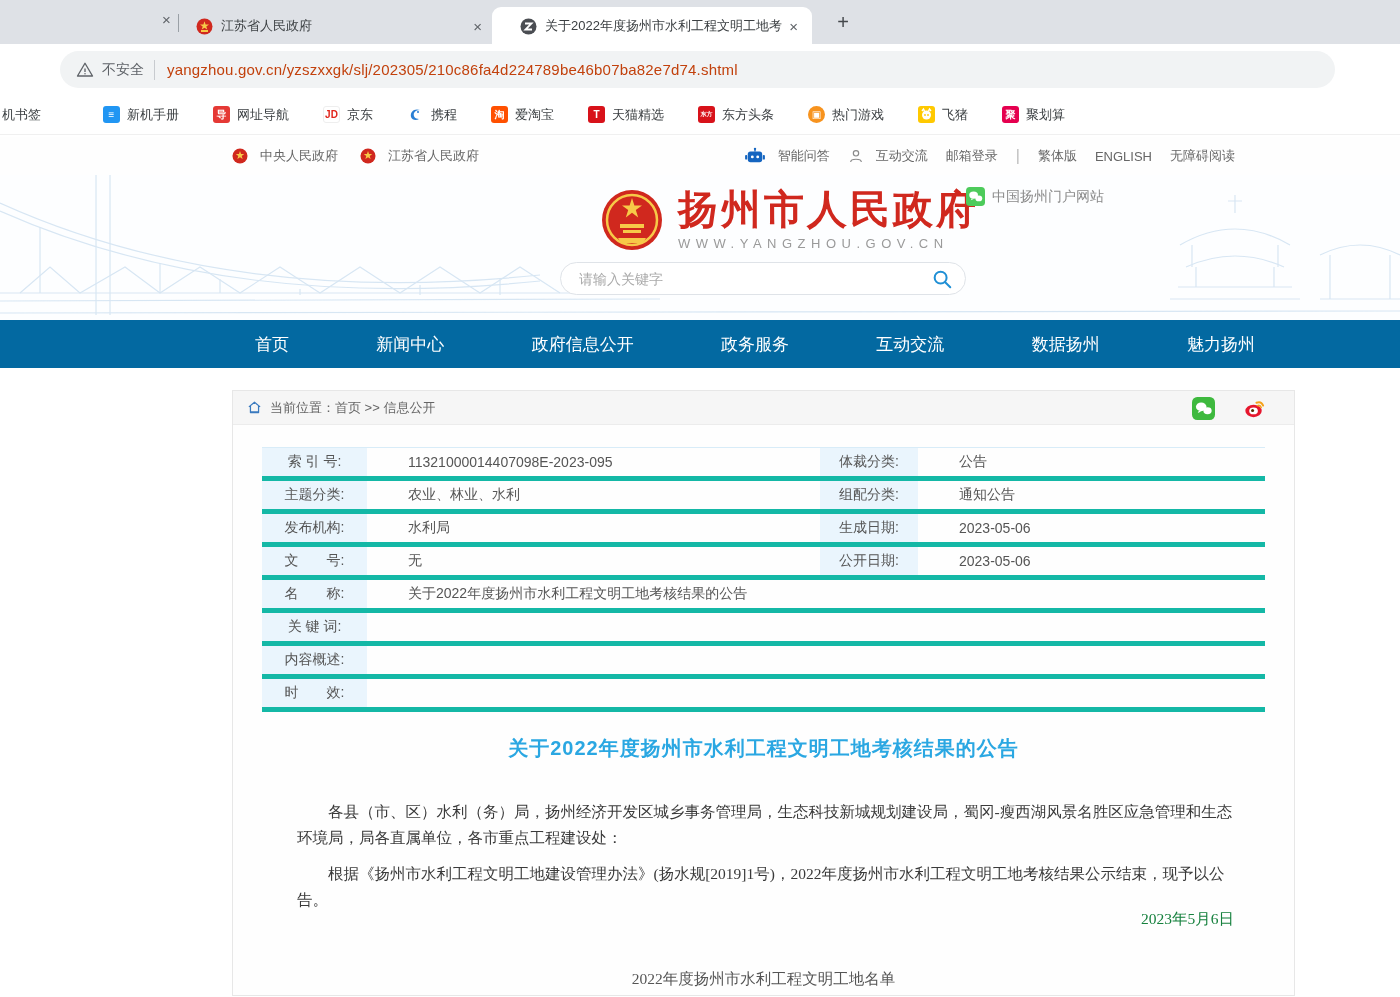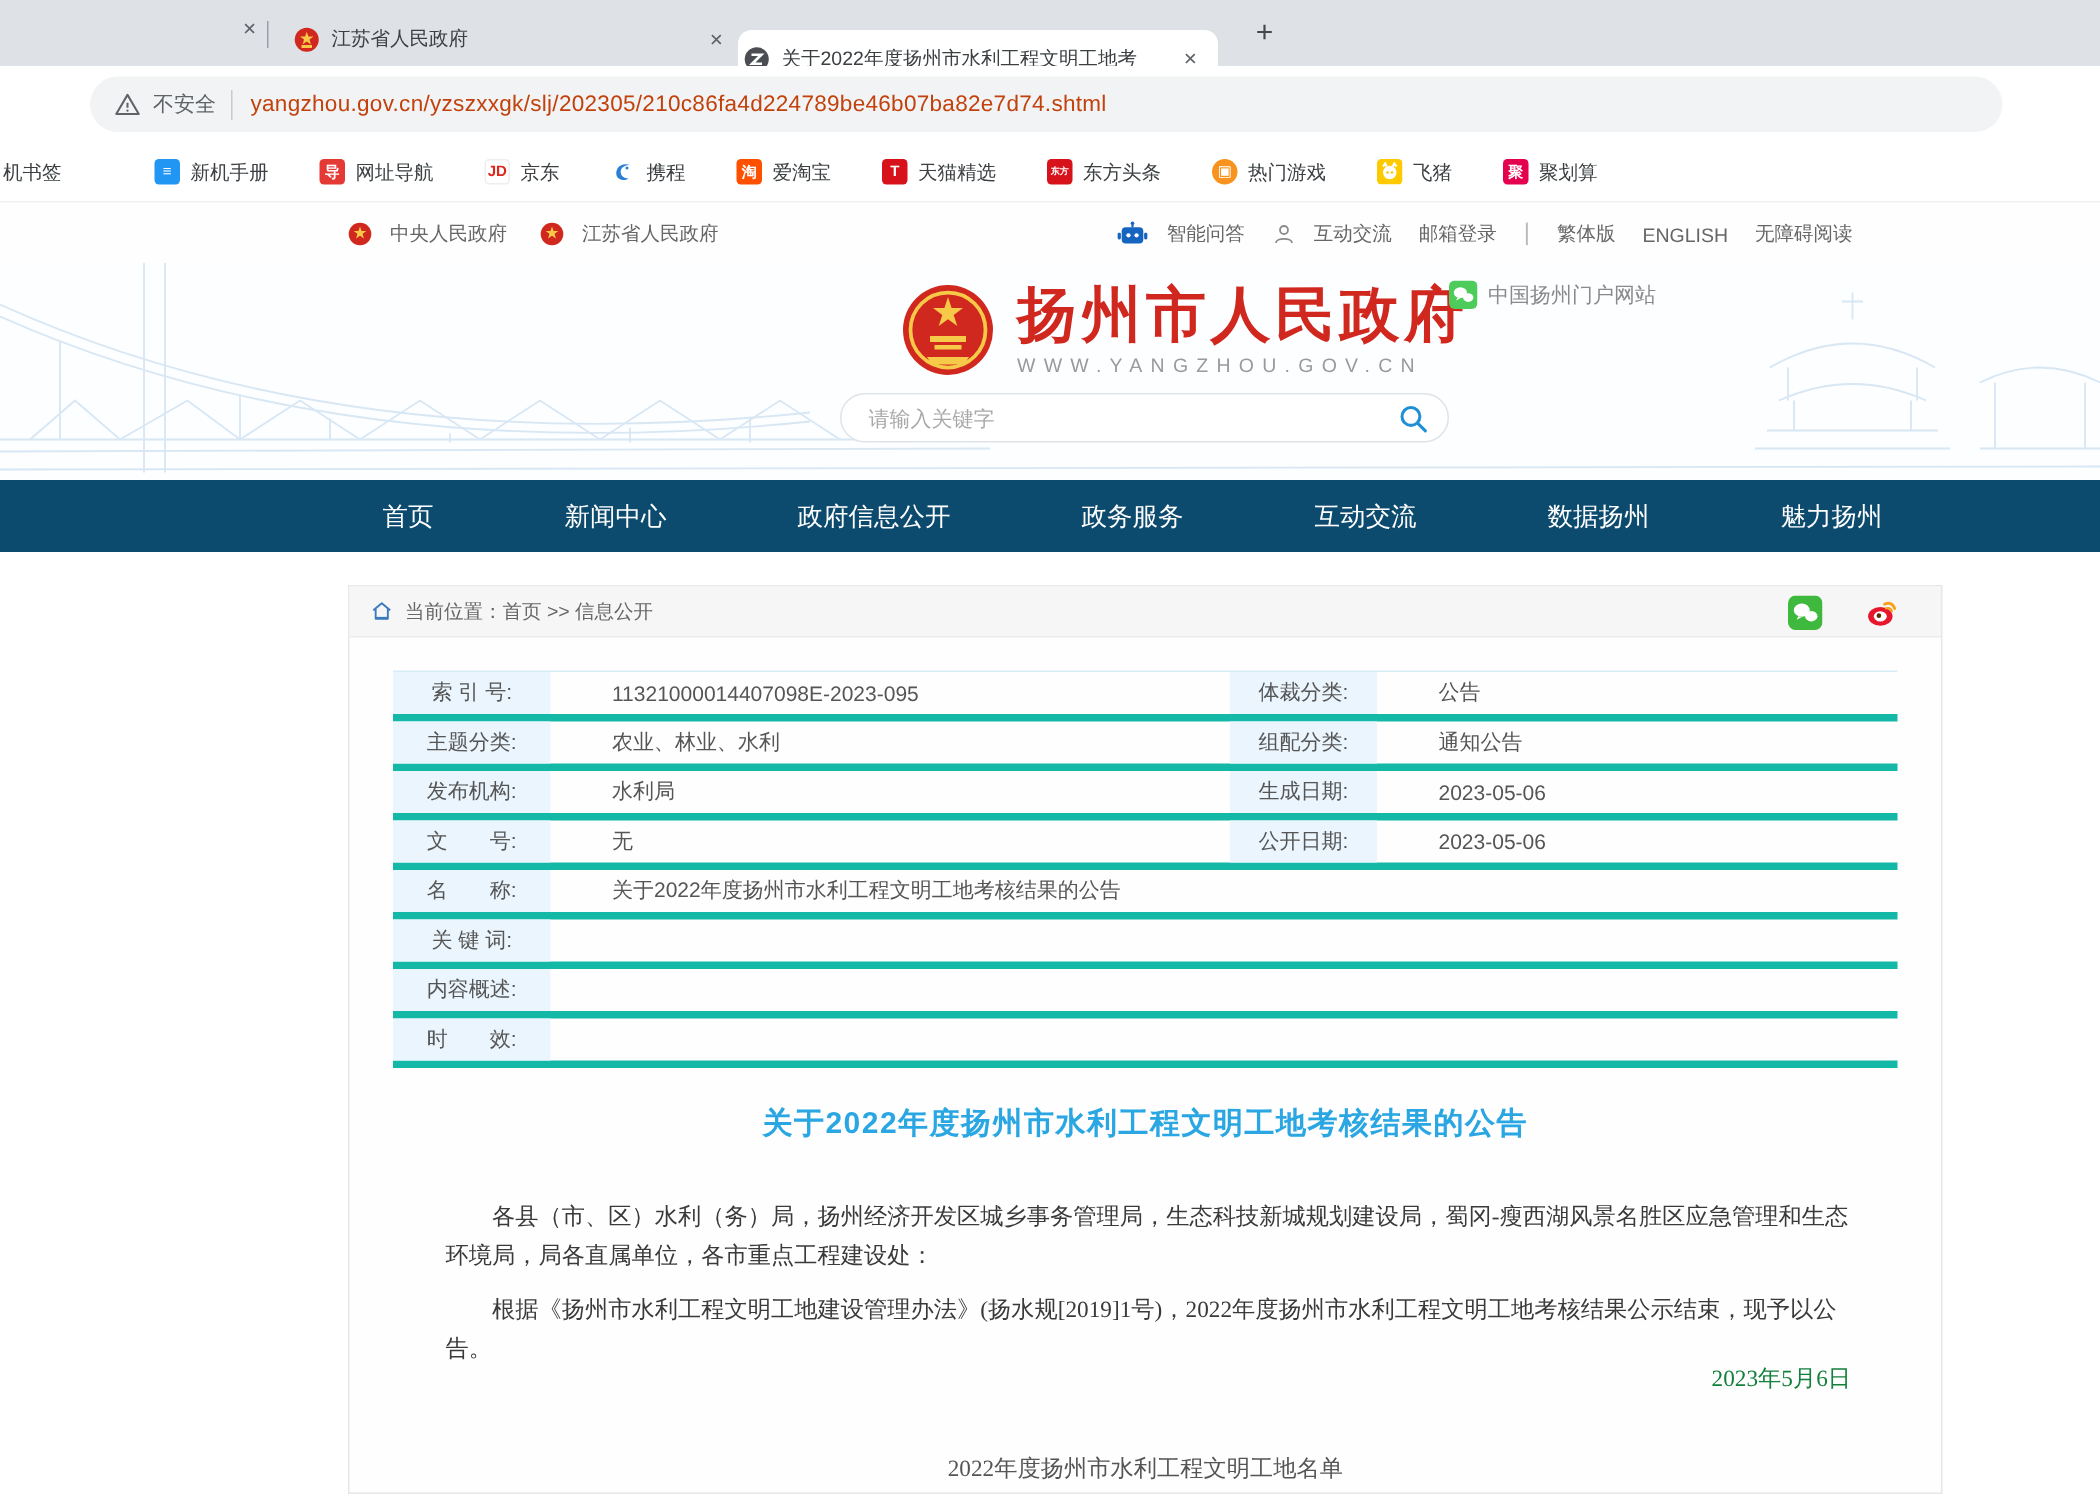--- a/index.html
+++ b/index.html
@@ -7,21 +7,21 @@
     font-family:"Liberation Sans","DejaVu Sans",sans-serif; }
   .abs { position:absolute; }
   svg { display:block; }
 
   
   .tabbar { position:absolute; left:0; top:0; width:1400px; height:44px; background:#dee1e6; }
   .tab { position:absolute; top:8px; height:36px; display:flex; align-items:center; font-size:13px; color:#3c4043; }
   .tab .favicon { width:17px; height:17px; margin-right:8px; flex:0 0 auto; }
   .tab-label { white-space:nowrap; overflow:hidden; max-width:240px; }
   .tab-close { font-size:15px; color:#5f6368; margin-left:10px; padding:0 4px; cursor:pointer; }
-  .tab.active { background:#fff; border-radius:9px 9px 0 0; top:20px; height:38px; padding:0 10px 0 4px; }
+  .tab.active { background:#fff; border-radius:9px 9px 0 0; top:7px; height:38px; padding:0 10px 0 28px; }
   .tab-sep { position:absolute; top:14px; width:1px; height:18px; background:#9aa0a6; }
   .newtab { position:absolute; top:12px; left:832px; width:22px; height:22px; color:#44474b; font-size:20px; line-height:20px; text-align:center; cursor:pointer; }
 
   .urlbar { position:absolute; left:0; top:44px; width:1400px; height:51px; background:#fff; display:flex; align-items:center; }
   .url-pill { position:absolute; left:60px; top:7px; width:1275px; height:37px; background:#f1f3f4; border-radius:19px; display:flex; align-items:center; padding:0 16px; }
   .sec-label { color:#5f6368; font-size:14px; margin:0 10px 0 8px; }
   .url-divider { width:1px; height:20px; background:#c8cbcf; margin-right:12px; }
   .url-text { color:#c2410c; font-size:15px; letter-spacing:.2px; white-space:nowrap; }
   .url-right { position:absolute; right:8px; top:52px; display:flex; gap:16px; }
 
@@ -40,21 +40,21 @@
   .banner { position:absolute; left:0; top:175px; width:1400px; height:145px; background:#fdfeff; overflow:hidden; }
   .logo-wrap { position:absolute; left:600px; top:13px; display:flex; align-items:flex-start; }
   .site-title { color:#d0281e; font-size:40px; font-weight:bold; letter-spacing:3px; line-height:44px; font-family:"Liberation Serif","DejaVu Serif",serif; }
   .site-domain { color:#9a9a9a; font-size:13px; letter-spacing:5.5px; margin-top:4px; }
   .portal { position:absolute; left:966px; top:12px; display:flex; align-items:center; gap:7px; font-size:14px; color:#8a8a8a; }
   .searchbox { position:absolute; left:560px; top:87px; width:406px; height:33px; background:#fff; border:1px solid #dfe3e8; border-radius:17px; display:flex; align-items:center; padding:0 12px 0 18px; }
   .searchbox input { border:none; outline:none; flex:1; font-size:14px; color:#8b5cf6; background:transparent; }
   .searchbox input::placeholder { color:#a9a9a9; }
 
   
-  .nav { position:absolute; left:0; top:320px; width:1400px; height:48px; background:#0c4a6e; }
+  .nav { position:absolute; left:0; top:320px; width:1400px; height:48px; background:#0369a1; }
   .nav-inner { position:absolute; left:255px; top:0; width:1000px; height:48px; display:flex; justify-content:space-between; align-items:center; }
   .nav-item { color:#fff; font-size:17px; cursor:pointer; white-space:nowrap; }
 
   
   .container { position:absolute; left:232px; top:390px; width:1063px; height:606px; background:#fefefe; border:1px solid #e7e7e7; }
   .crumbbar { position:relative; width:100%; height:34px; background:#f6f6f6; border-bottom:1px solid #ececec; display:flex; align-items:center; padding:0 14px; }
   .crumb-text { font-size:13px; color:#666; margin-left:8px; }
   .crumb-icons { position:absolute; right:28px; top:6px; display:flex; gap:28px; }
 
   .infotable { position:absolute; left:29px; top:56px; width:1003px; border-top:1px solid #d8ecf8; font-size:14px; color:#555; }

